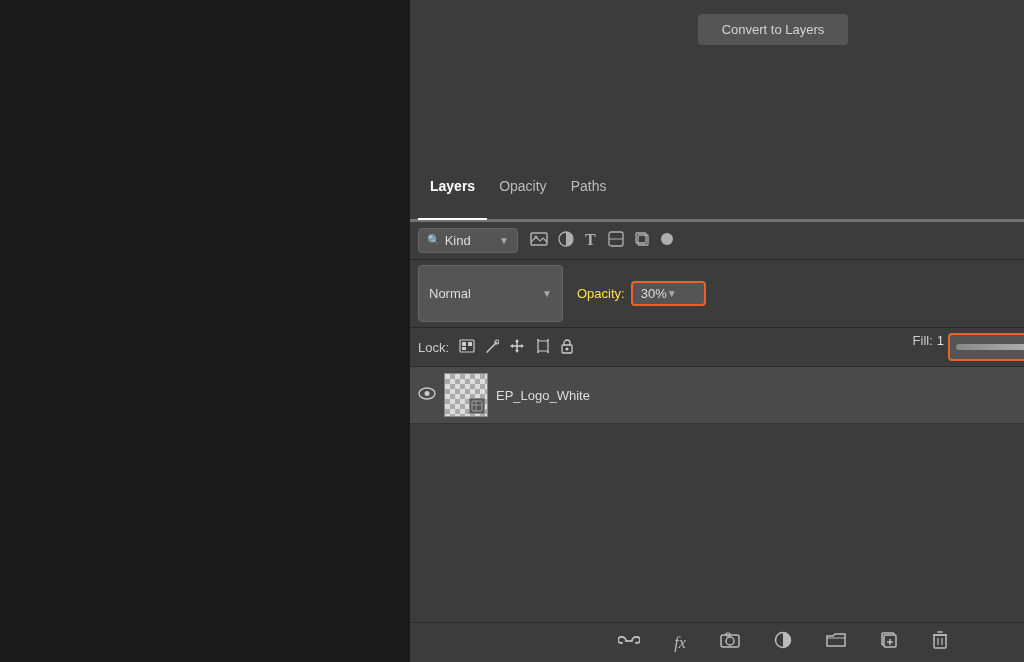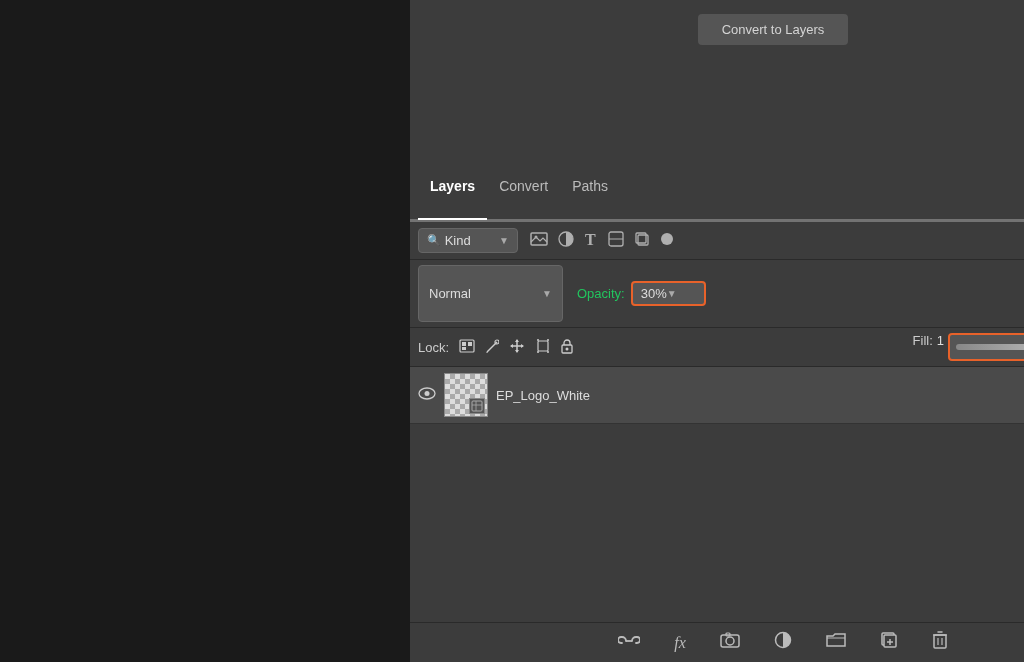--- a/index.html
+++ b/index.html
@@ -197,21 +197,21 @@
       min-width: 145px;
     }
 
     .blend-dropdown .chevron {
       margin-left: auto;
       font-size: 10px;
       color: #aaa;
     }
 
     .opacity-label {
-      color: #22c55e;
+      color: #fde047;
       font-size: 13px;
       margin-left: 8px;
     }
 
     .opacity-dropdown {
       display: flex;
       align-items: center;
       border: 2px solid #e8622a;
       border-radius: 4px;
       padding: 3px 8px;
@@ -389,21 +389,21 @@
     </div>
   </div>
 
   <div class="layers-panel">
 
     <div class="tabs-row">
       <div class="tab active">
         <span>Layers</span>
       </div>
       <div class="tab">
-        <span>Convert</span>
+        <span>Opacity</span>
       </div>
       <div class="tab">
         <span>Paths</span>
       </div>
       <span class="tab-menu-icon">≡</span>
     </div>
 
     <div class="filter-row">
       <div class="kind-dropdown">
         <span class="search-icon">🔍</span>

